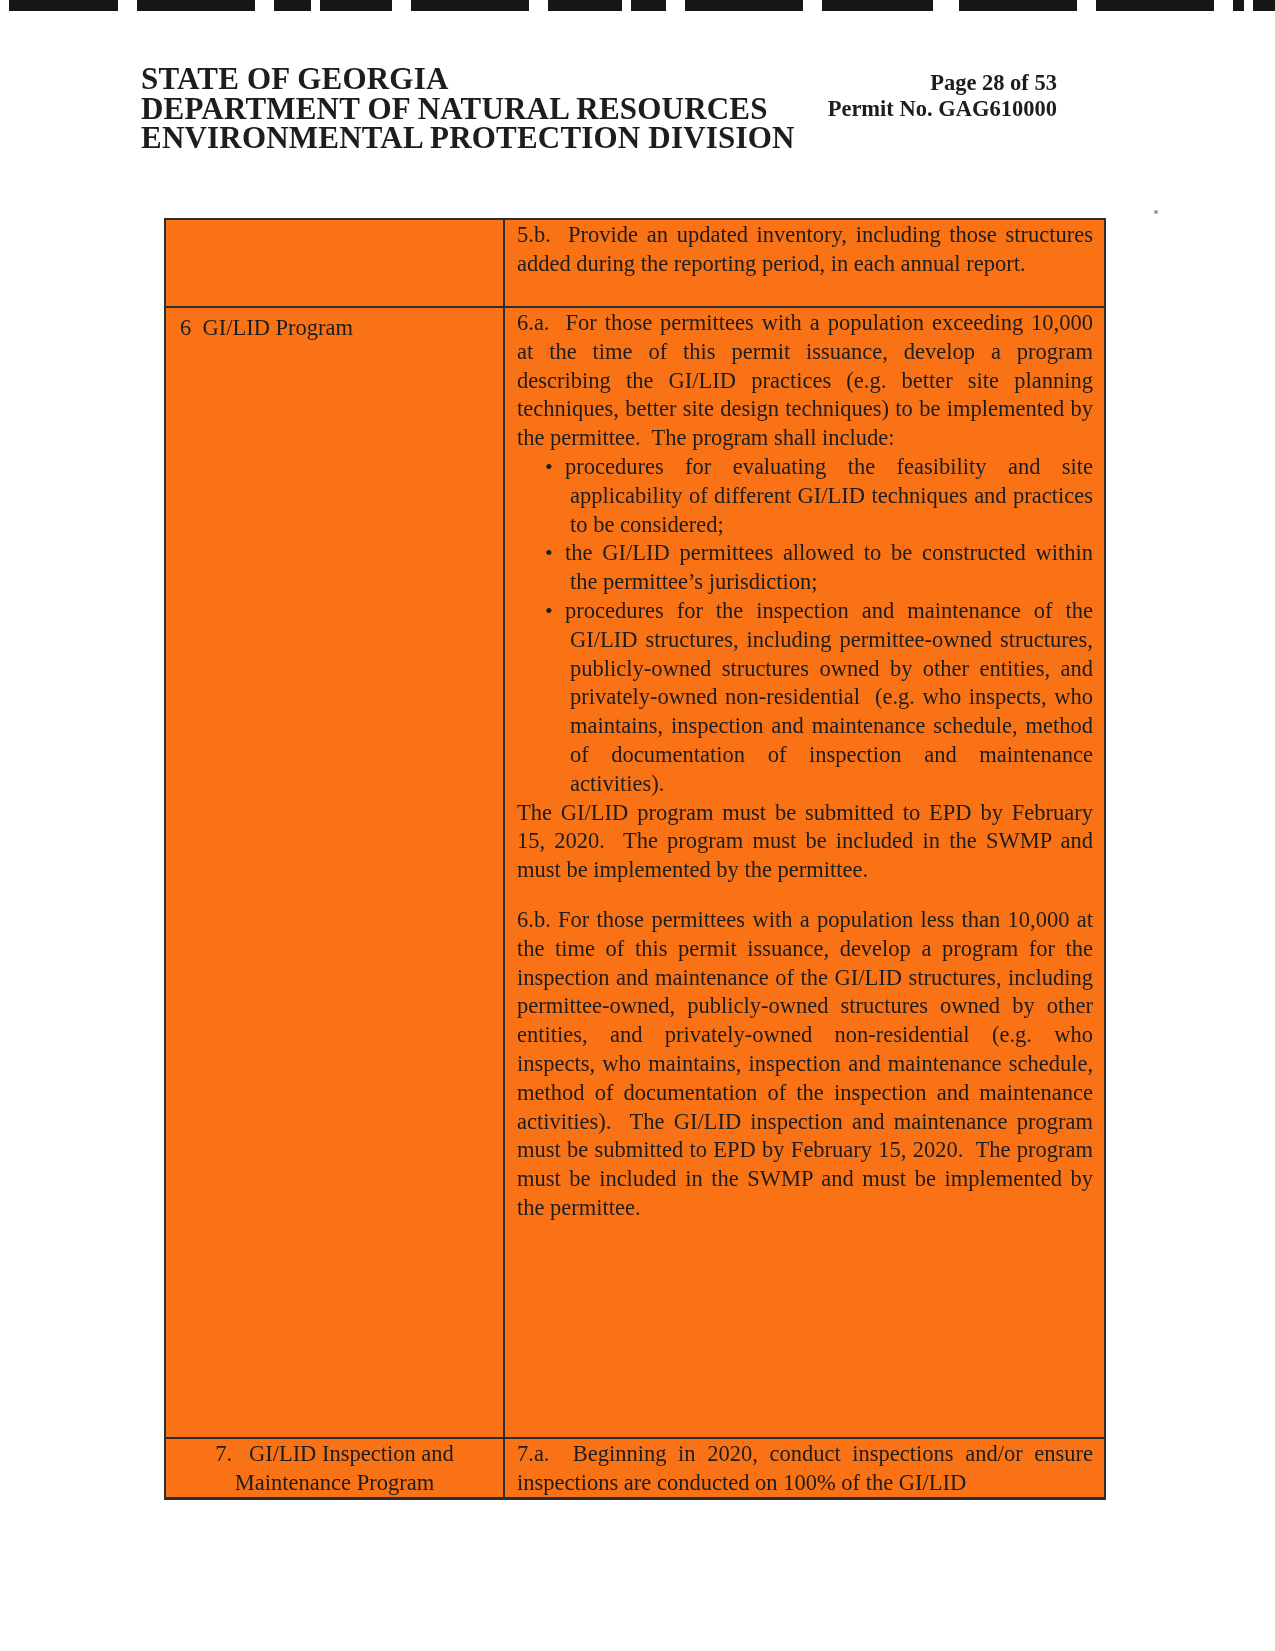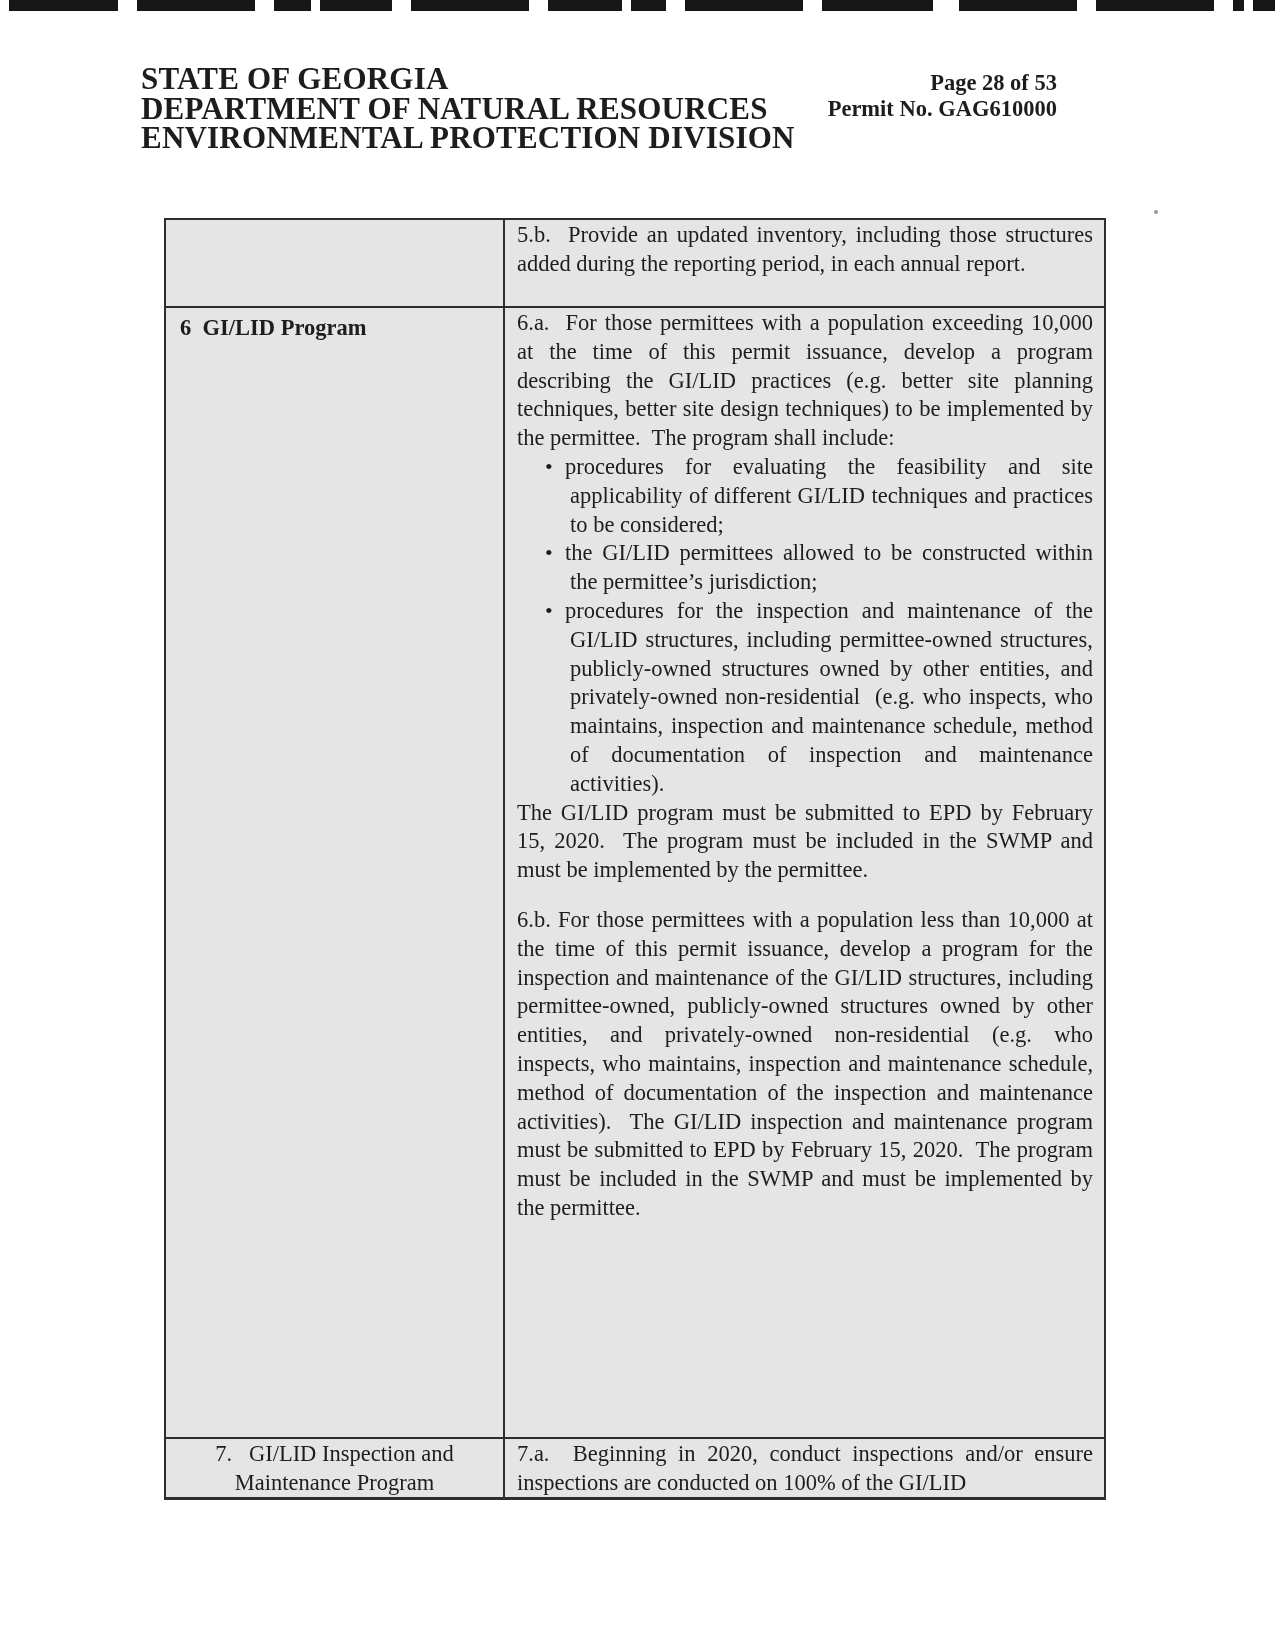--- a/index.html
+++ b/index.html
@@ -63,31 +63,31 @@
   .permit-table {
     position: absolute;
     left: 164px; top: 218px;
     width: 942px; height: 1282px;
     box-sizing: border-box;
     border: 2px solid #2e2e2e;
     border-bottom-width: 3px;
     display: grid;
     grid-template-columns: 339px 1fr;
     grid-template-rows: 88px 1131px 1fr;
-    background: #e5e5e5;
+    background: #f97316;
   }
   .cell {
     box-sizing: border-box;
     font-size: 22.5px;
     line-height: 28.8px;
   }
   .cell.left-col { border-right: 2px solid #2e2e2e; }
   .cell.row-divider { border-bottom: 2px solid #2e2e2e; }
 
-  .cell-left-6 { padding: 6px 8px 6px 14px; font-weight: bold; }
+  .cell-left-6 { padding: 6px 8px 6px 14px; }
   .cell-left-7 { padding: 1px 4px 0 4px; text-align: center; }
   .cell-right {
     padding: 1px 11px 0 12px;
     text-align: justify;
   }
 
   .cell-right p { margin: 0; }
   .cell-right p.gap-above { margin-top: 21px; }
 
   ul.bullets {

